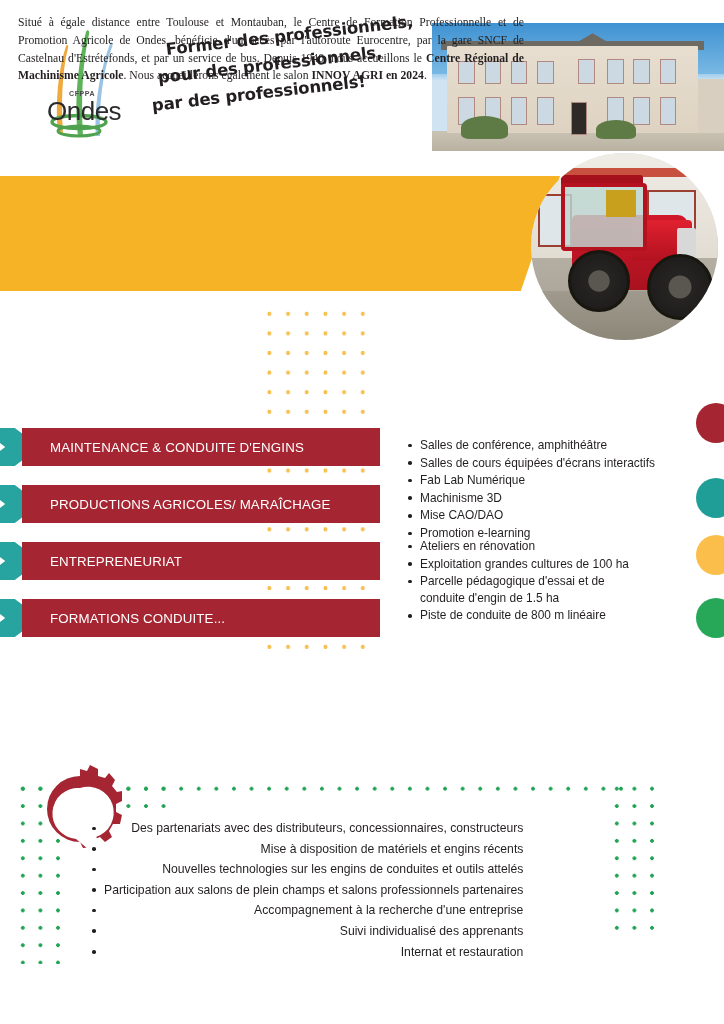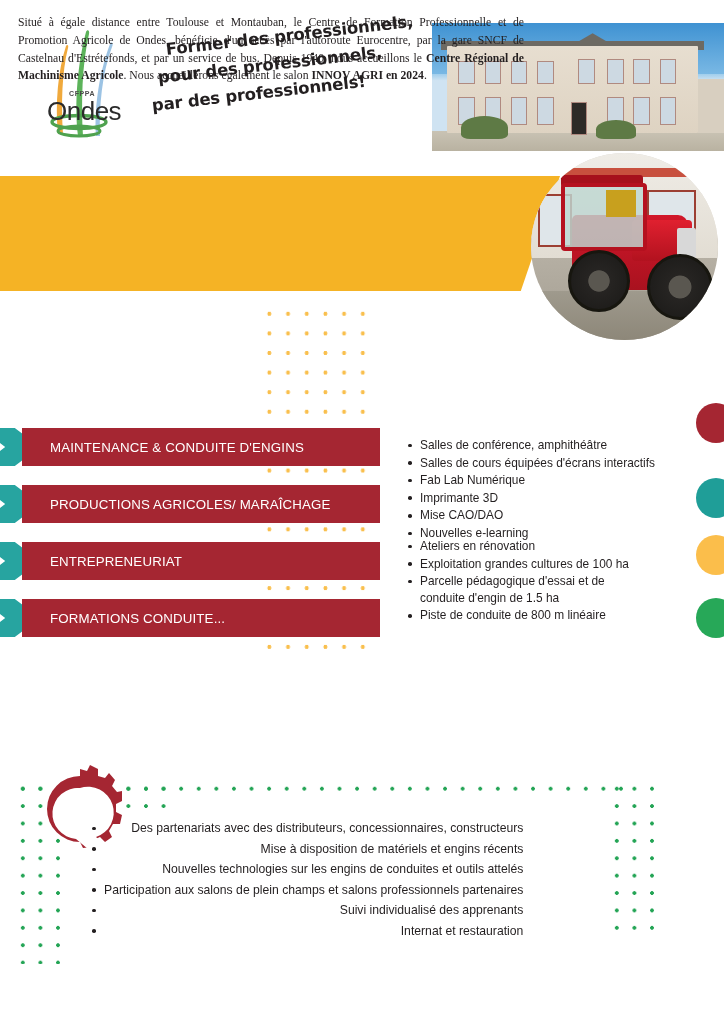--- a/index.html
+++ b/index.html
@@ -395,23 +395,23 @@
   <div class="bar-arrow"></div>
   <div class="bar-body">
     <span class="bar-label">FORMATIONS CONDUITE...</span>
   </div>
 </div>
 
 <ul class="blist blist-1">
   <li>Salles de conférence, amphithéâtre</li>
   <li>Salles de cours équipées d'écrans interactifs</li>
   <li>Fab Lab Numérique</li>
-  <li>Imprimante 3D</li>
+  <li>Machinisme 3D</li>
   <li>Mise CAO/DAO</li>
-  <li>Nouvelles e-learning</li>
+  <li>Promotion e-learning</li>
 </ul>
 
 <ul class="blist blist-2">
   <li>Ateliers en rénovation</li>
   <li>Exploitation grandes cultures de 100 ha</li>
   <li class="wrap">Parcelle pédagogique d'essai et de conduite d'engin de 1.5 ha</li>
   <li>Piste de conduite de 800 m linéaire</li>
 </ul>
 
 <div class="edge-circle ec1"></div>
@@ -433,15 +433,16 @@
     <circle cx="42" cy="44" r="21" fill="#ffffff"></circle>
     <path d="M42 23 A21 21 0 0 1 58 72 L66 79 L50 84 L38 74 A21 21 0 0 1 42 23 Z" fill="#ffffff"></path>
   </svg>
 </div>
 
 <ul class="plist">
   <li>Des partenariats avec des distributeurs, concessionnaires, constructeurs</li>
   <li>Mise à disposition de matériels et engins récents</li>
   <li>Nouvelles technologies sur les engins de conduites et outils attelés</li>
   <li>Participation aux salons de plein champs et salons professionnels partenaires</li>
+  <li>Accompagnement à la recherche d'une entreprise</li>
   <li>Suivi individualisé des apprenants</li>
   <li>Internat et restauration</li>
 </ul>
 
 </body></html>

